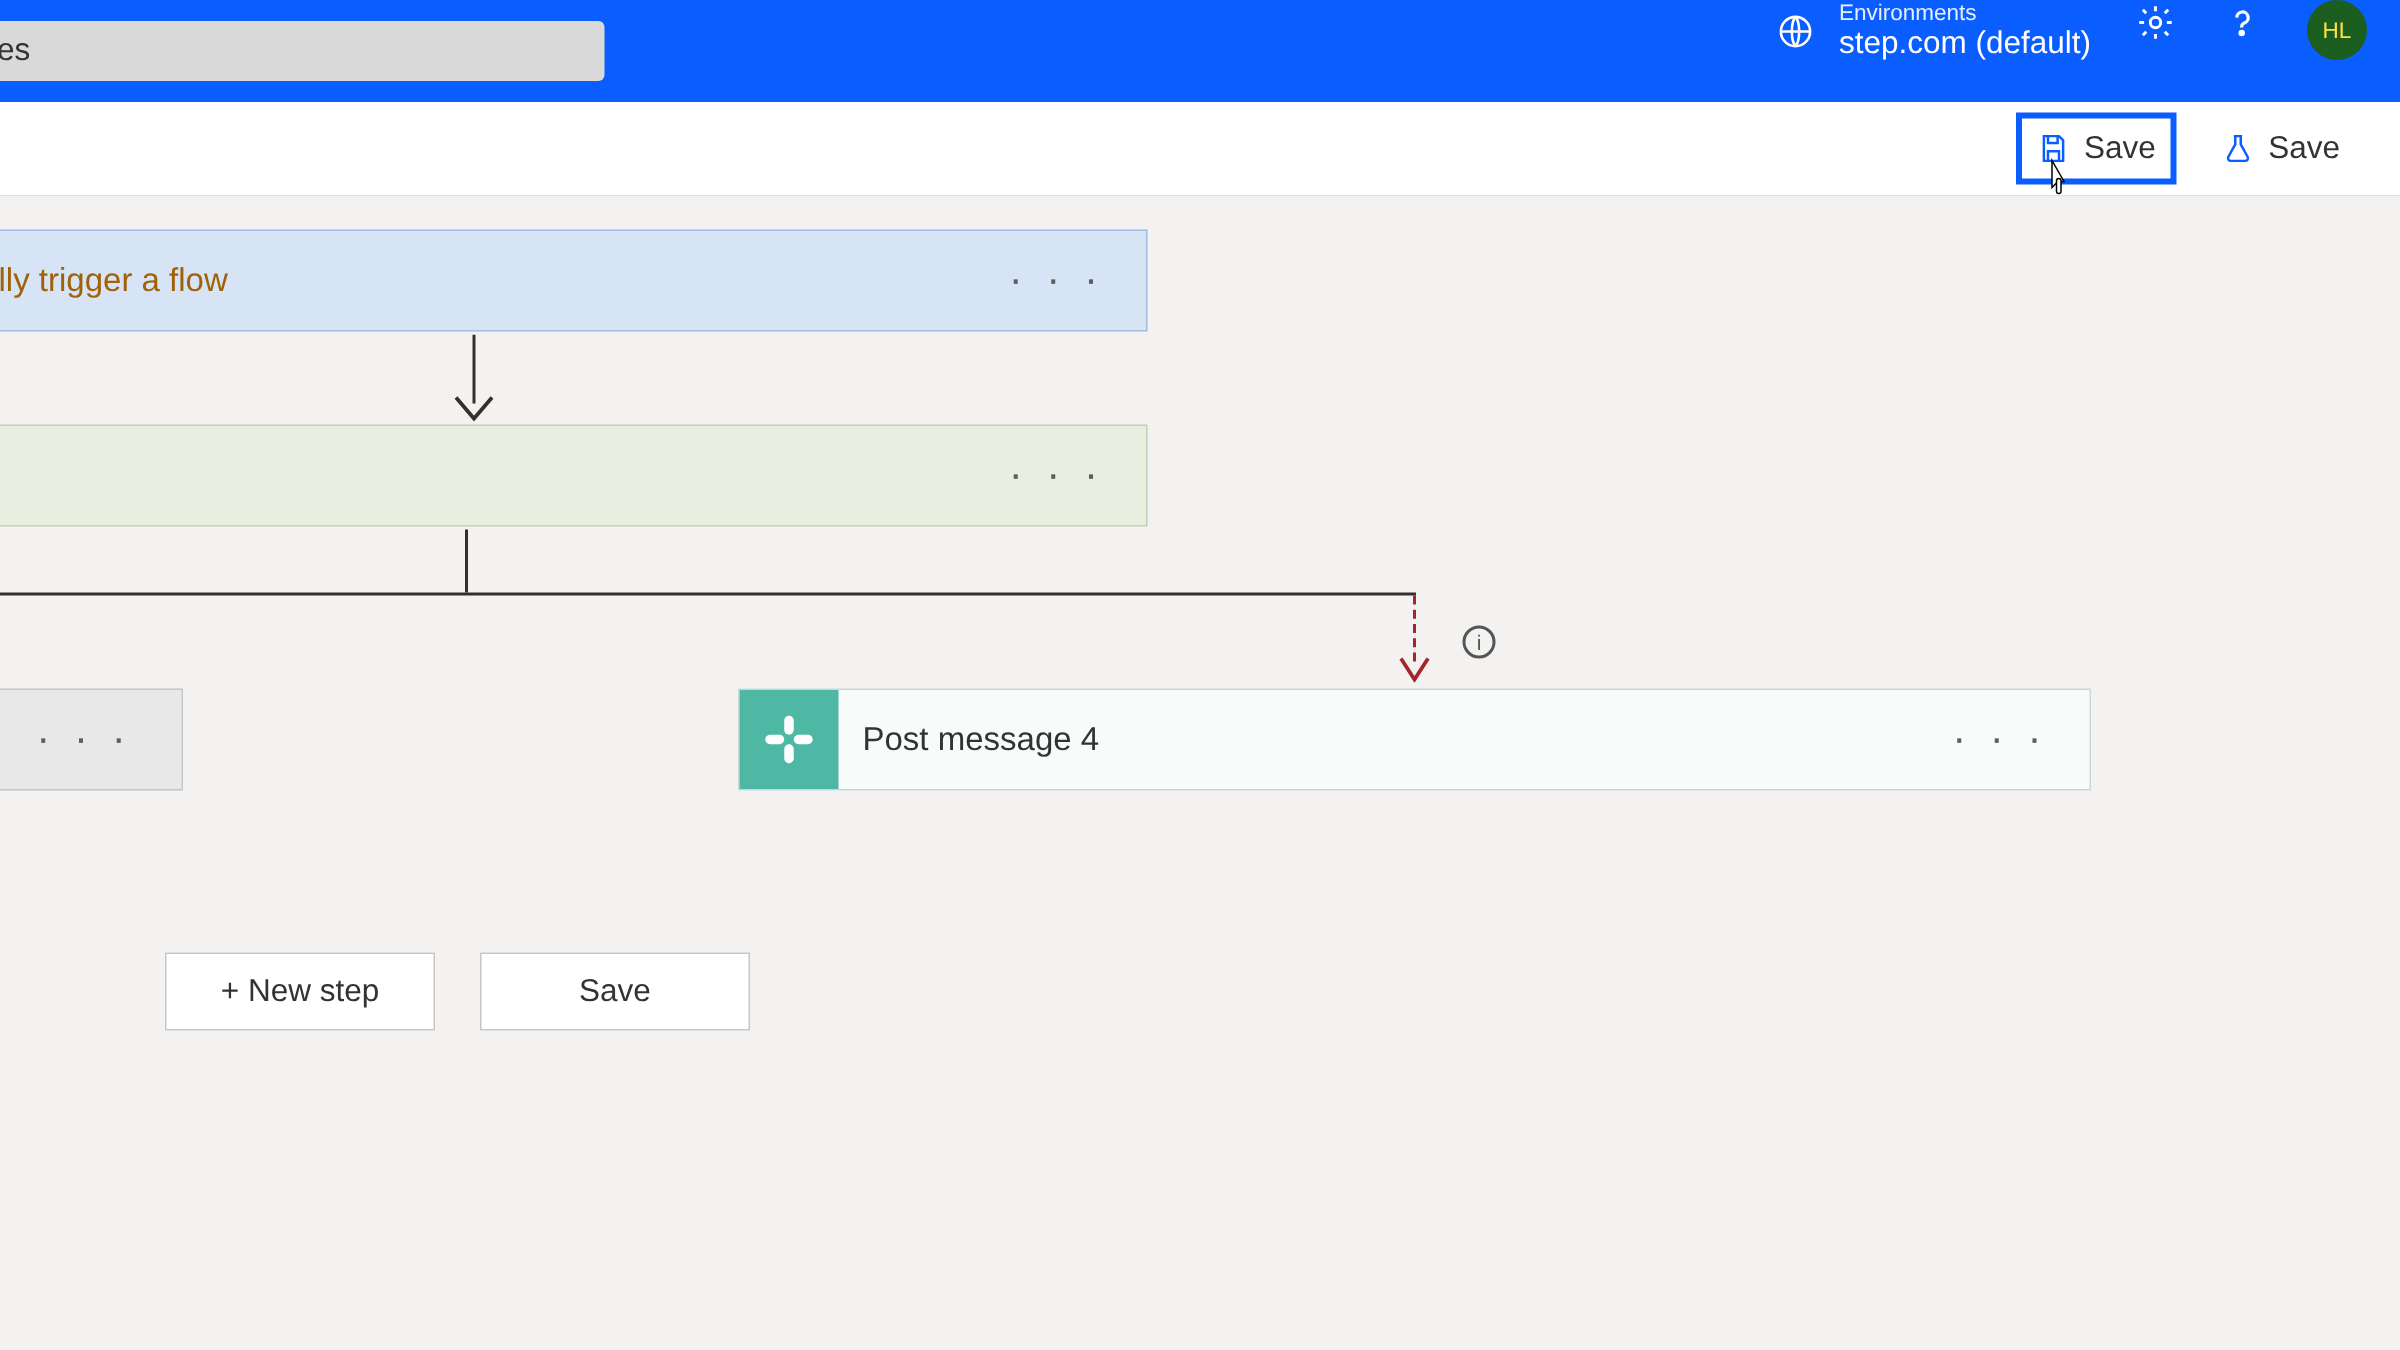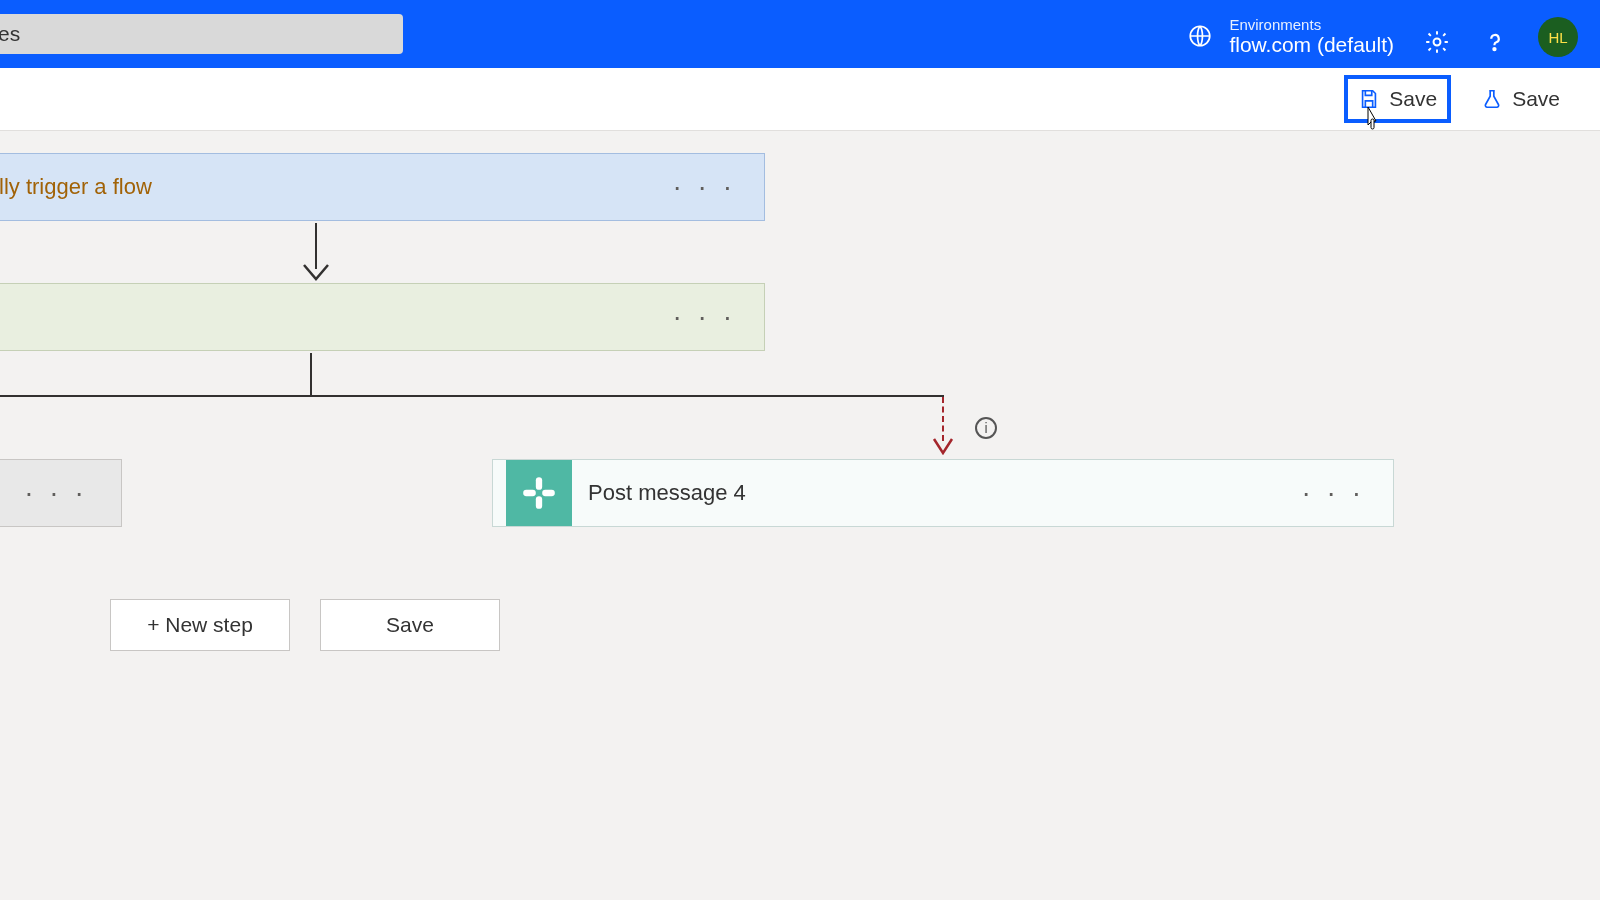--- a/index.html
+++ b/index.html
@@ -27,21 +27,21 @@
     padding-left: 8px;
     font-size: 21px;
     color: #333;
   }
   .hdr-right {
     position: absolute;
     right: 12px;
     top: 0;
     height: 57px;
     display: flex;
-    align-items: flex-end;
+    align-items: flex-start;
     gap: 28px;
   }
   .env-block {
     display: flex;
     align-items: center;
     gap: 14px;
     color: #fff;
   }
   .env-text { display: flex; flex-direction: column; line-height: 1.15; }
   .env-text .lbl { font-size: 15px; opacity: .9; }
@@ -127,21 +127,20 @@
     left: -10px; top: 328px;
     width: 132px; height: 68px;
     background: #e8e8e8;
     border: 1px solid #c8c6c4;
   }
   .post-card {
     left: 492px; top: 328px;
     width: 902px; height: 68px;
     background: #f7fbfa;
     border: 1px solid #c8d8d5;
-    padding-left: 13px;
   }
   .post-ico {
     width: 66px; height: 66px;
     background: #4fb8a4;
     display: flex; align-items: center; justify-content: center;
     margin-right: 16px;
   }
   .post-title { font-size: 22px; color: #333; }
   .info-badge {
     position: absolute;
@@ -164,21 +163,21 @@
     position: absolute; left: 942px; top: 266px; width: 2px; height: 44px;
     border-left: 2px dashed #a4262c;
   }
   .conn-dash-head {
     position: absolute; left: 932px; top: 306px; width: 22px; height: 18px;
   }
 
   
   .btn-row {
     position: absolute;
-    left: 110px; top: 468px;
+    left: 110px; top: 504px;
     display: flex; gap: 30px;
   }
   .btn {
     width: 180px; height: 52px;
     background: #fff;
     border: 1px solid #c8c6c4;
     font-size: 21px; color: #333;
     display: flex; align-items: center; justify-content: center;
     cursor: pointer;
   }
@@ -193,21 +192,21 @@
   <div class="hdr-right">
     <div class="env-block">
       <span class="hdr-ico">
         <svg width="26" height="26" viewBox="0 0 24 24" fill="none" stroke="#fff" stroke-width="1.6">
           <circle cx="12" cy="12" r="9"></circle>
             <path d="M3 12h18M12 3c3 3.5 3 14.5 0 18M12 3c-3 3.5-3 14.5 0 18"></path>
         </svg>
       </span>
       <span class="env-text">
         <span class="lbl">Environments</span>
-        <span class="val">flow.com (default)</span>
+        <span class="val">step.com (default)</span>
       </span>
     </div>
     <span class="hdr-ico">
       <svg width="26" height="26" viewBox="0 0 24 24" fill="none" stroke="#fff" stroke-width="1.8">
         <circle cx="12" cy="12" r="3.2"></circle>
         <path d="M12 2v3M12 19v3M4.2 4.2l2.1 2.1M17.7 17.7l2.1 2.1M2 12h3M19 12h3M4.2 19.8l2.1-2.1M17.7 6.3l2.1-2.1"></path>
       </svg>
     </span>
     <span class="hdr-ico">
       <svg width="26" height="26" viewBox="0 0 24 24" fill="none" stroke="#fff" stroke-width="2">

